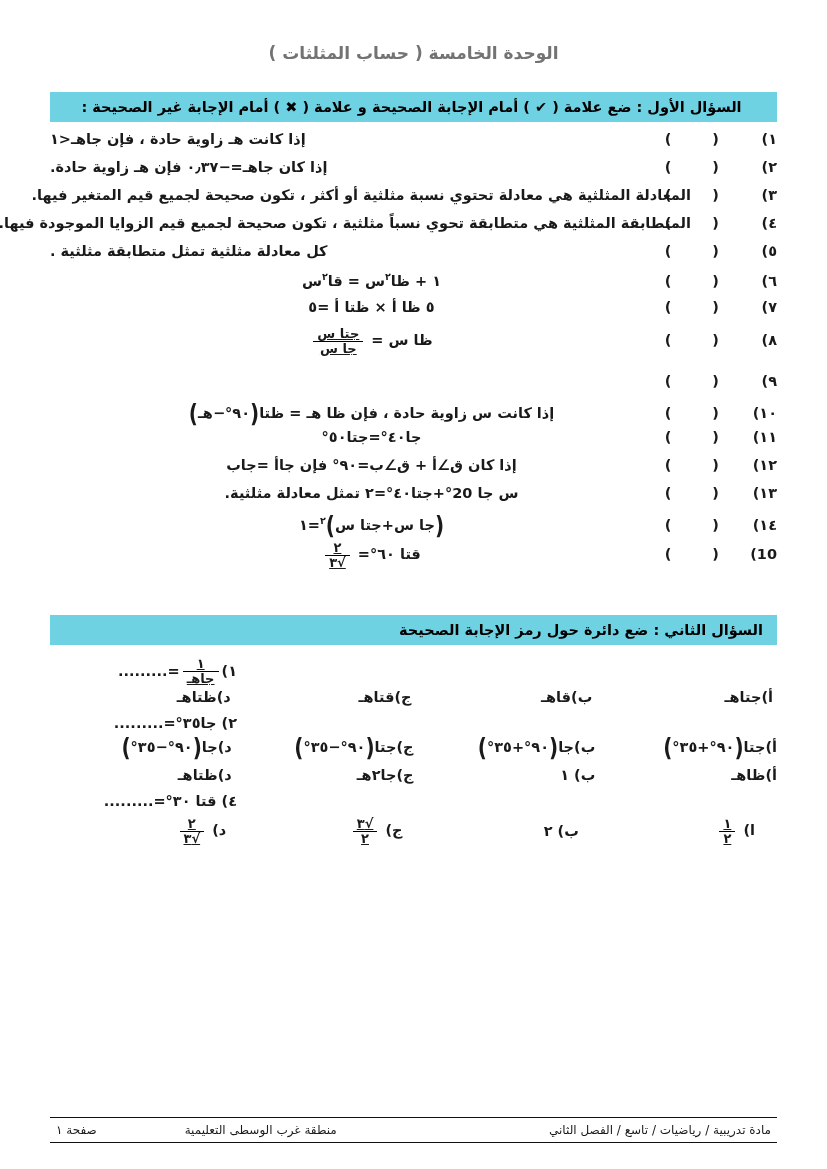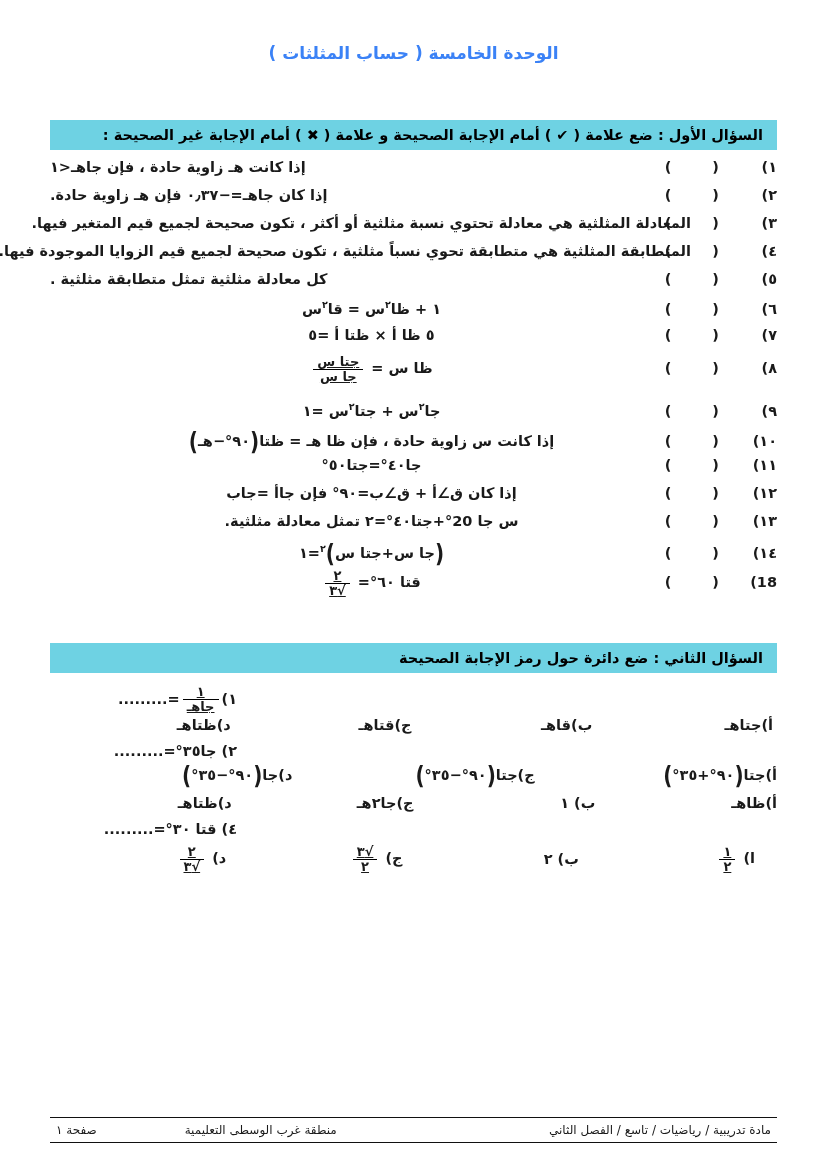--- a/index.html
+++ b/index.html
@@ -22,34 +22,34 @@
     box-sizing: border-box;
   }
 
   
   .doc-title {
     text-align: center;
     font-size: 17px;
     font-weight: bold;
     letter-spacing: 0.5px;
     padding-top: 43px;
-    color: #3b82f6;
+    color: #737373;
   }
 
   
   .section-bar {
     background: #6ed2e3;
     color: #000;
     font-weight: bold;
     font-size: 14.5px;
     padding: 7px 14px 7px 10px;
     text-align: right;
     direction: rtl;
   }
-  .bar-q1 { margin-top: 57px; }
+  .bar-q1 { margin-top: 29px; text-align: center; }
   .bar-q2 { margin-top: 28px; }
 
   
   .tf-list {
     margin-top: 7px;
     direction: rtl;
   }
   .tf-row {
     display: flex;
     align-items: baseline;
@@ -222,23 +222,20 @@
         <span class="frac">
           <span class="num">جتا س</span>
           <span class="den">جا س</span>
         </span>
       </span>
     </div>
 
     <div class="tf-row math">
       <span class="tf-num">٩)</span>
       <span class="tf-box">(&nbsp;)</span>
-      <span class="tf-text">
-        <span>جا</span><span class="sup">٢</span><span>س + جتا</span><span class="sup">٢</span><span>س =١</span>
-      </span>
     </div>
 
     <div class="tf-row math">
       <span class="tf-num">١٠)</span>
       <span class="tf-box">(&nbsp;)</span>
       <span class="tf-text">
         <span>إذا كانت س زاوية حادة ، فإن ظا هـ = ظتا</span><span class="bigparen">(</span><span>٩٠°−هـ</span><span class="bigparen">)</span>
       </span>
     </div>
 
@@ -262,21 +259,21 @@
 
     <div class="tf-row math">
       <span class="tf-num">١٤)</span>
       <span class="tf-box">(&nbsp;)</span>
       <span class="tf-text">
         <span class="bigparen">(</span><span>جا س+جتا س</span><span class="bigparen">)</span><span class="sup">٢</span><span>=١</span>
       </span>
     </div>
 
     <div class="tf-row math" style="min-height:44px;">
-      <span class="tf-num">18)</span>
+      <span class="tf-num">10)</span>
       <span class="tf-box">(&nbsp;)</span>
       <span class="tf-text">
         <span>قتا ٦٠°=</span>
         <span class="frac">
           <span class="num">٢</span>
           <span class="den radwrap">√٣</span>
         </span>
       </span>
     </div>
 
@@ -300,20 +297,21 @@
       <span class="mcq-opt"><span>ج)</span><span>قتاهـ</span></span>
       <span class="mcq-opt"><span>د)</span><span>ظتاهـ</span></span>
     </div>
 
     <div class="mcq-q" style="padding-right:540px;">
       <span>٢)</span>
       <span>جا٣٥°=.........</span>
     </div>
     <div class="mcq-opts q2">
       <span class="mcq-opt"><span>أ)</span><span>جتا</span><span class="bigparen">(</span><span>٩٠°+٣٥°</span><span class="bigparen">)</span></span>
+      <span class="mcq-opt"><span>ب)</span><span>جا</span><span class="bigparen">(</span><span>٩٠°+٣٥°</span><span class="bigparen">)</span></span>
       <span class="mcq-opt"><span>ج)</span><span>جتا</span><span class="bigparen">(</span><span>٩٠°−٣٥°</span><span class="bigparen">)</span></span>
       <span class="mcq-opt"><span>د)</span><span>جا</span><span class="bigparen">(</span><span>٩٠°−٣٥°</span><span class="bigparen">)</span></span>
     </div>
 
     <div class="mcq-opts q3">
       <span class="mcq-opt"><span>أ)</span><span>ظاهـ</span></span>
       <span class="mcq-opt"><span>ب)</span> <span>١</span></span>
       <span class="mcq-opt"><span>ج)</span><span>جا٢هـ</span></span>
       <span class="mcq-opt"><span>د)</span><span>ظتاهـ</span></span>
     </div>

